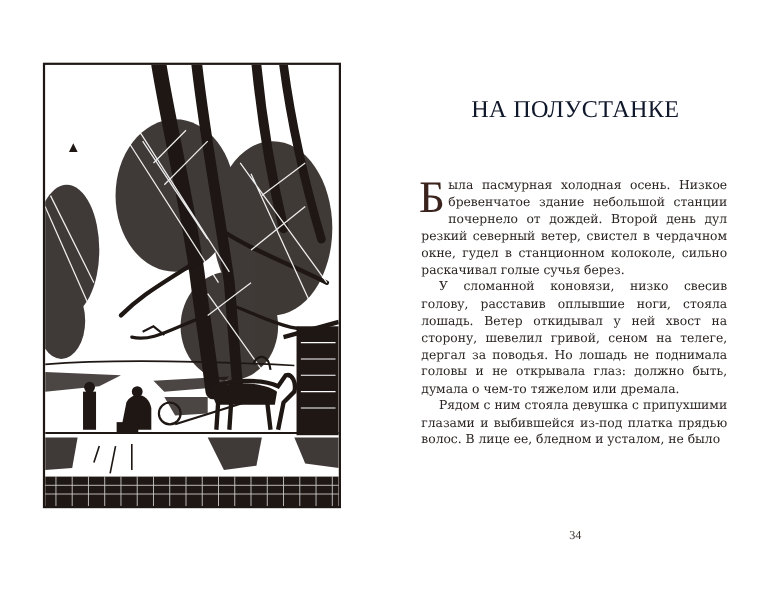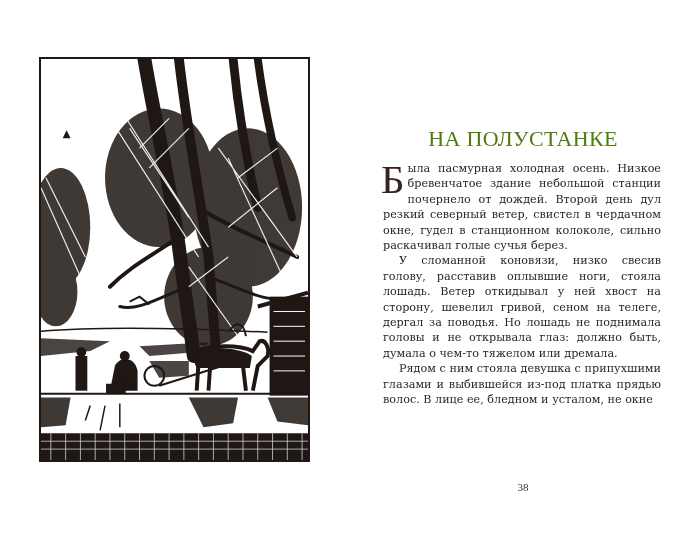--- a/index.html
+++ b/index.html
@@ -9,21 +9,21 @@
   }
   .spread { position: absolute; inset: 0; }
   .illustration {
     position: absolute; left: 39px; top: 57px; width: 271px; height: 405px;
     border: 2px solid #1e1714; box-sizing: border-box; background: #fff; overflow: hidden;
   }
   .illustration svg { position: absolute; left: 0; top: 0; width: 100%; height: 100%; }
   .text-page { position: absolute; left: 383px; top: 0; width: 280px; height: 540px; }
   .chapter-title {
     position: absolute; top: 86px; left: 0; width: 100%; text-align: center;
-    font-family: "Liberation Serif", serif; font-size: 22px; letter-spacing: 0.3px; color: #4d7c0f; margin-top: 40px;
+    font-family: "Liberation Serif", serif; font-size: 22px; letter-spacing: 0.3px; color: #0f172a;
   }
   .body-text {
     position: absolute; top: 161px; left: 0; width: 278px;
     font-family: "DejaVu Serif", serif; font-size: 11.2px; line-height: 15.4px;
     text-align: justify; color: #2c2522;
   }
   .body-text p { margin: 0; text-indent: 16px; }
   .body-text p.first { text-indent: 0; }
   .drop-cap {
     float: left; font-family: "Liberation Serif", serif; font-size: 41px; line-height: 30px;
@@ -112,19 +112,19 @@
       </g>
     </svg>
   </div>
 
   <div class="text-page">
     <div class="chapter-title">НА ПОЛУСТАНКЕ</div>
 
     <div class="body-text">
       <p class="first"><span class="drop-cap">Б</span><span>ыла пасмурная холодная осень. Низкое бревенчатое здание небольшой станции почернело от дождей. Второй день дул резкий северный ветер, свистел в чердачном окне, гудел в станционном колоколе, сильно раскачивал голые сучья берез.</span></p>
       <p>У сломанной коновязи, низко свесив голову, расставив оплывшие ноги, стояла лошадь. Ветер откидывал у ней хвост на сторону, шевелил гривой, сеном на телеге, дергал за поводья. Но лошадь не поднимала головы и не открывала глаз: должно быть, думала о чем-то тяжелом или дремала.</p>
-      <p>Рядом с ним стояла девушка с припухшими глазами и выбившейся из-под платка прядью волос. В лице ее, бледном и усталом, не окне</p>
+      <p>Рядом с ним стояла девушка с припухшими глазами и выбившейся из-под платка прядью волос. В лице ее, бледном и усталом, не было</p>
     </div>
 
-    <div class="page-number">38</div>
+    <div class="page-number">34</div>
   </div>
 
 </div>
 
 </body></html>

